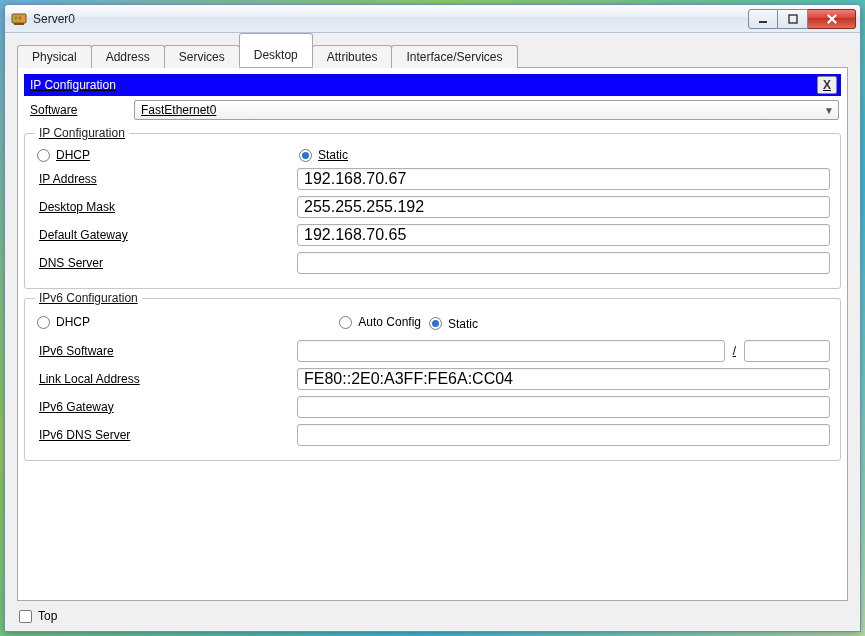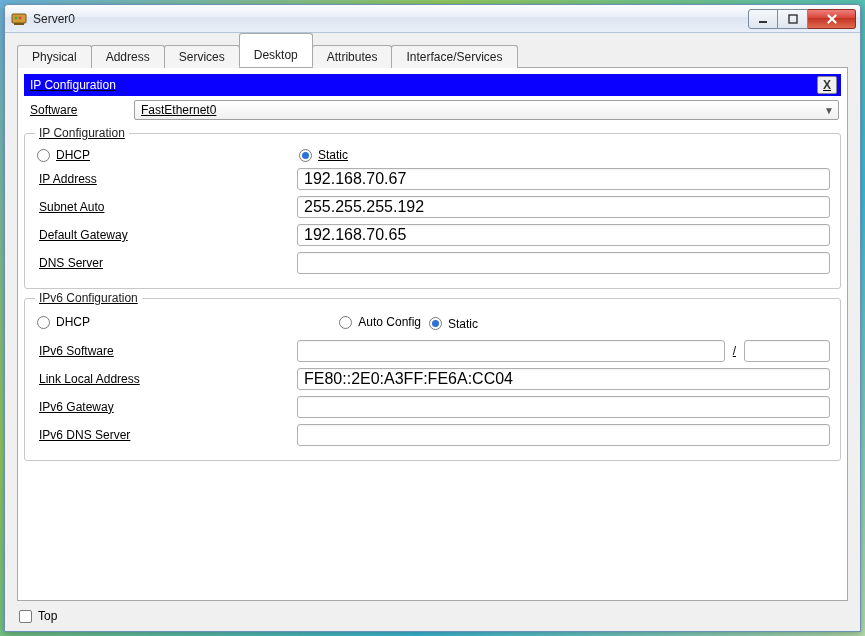--- a/index.html
+++ b/index.html
@@ -240,21 +240,21 @@
               <span class="radio checked"></span>
               <span class="radio-label">Static</span>
             </span>
           </div>
         </div>
         <div class="field-row">
           <div class="lab">IP Address</div>
           <div class="val"><input class="input" value="192.168.70.67" style=""></div>
         </div>
         <div class="field-row">
-          <div class="lab">Subnet Auto</div>
+          <div class="lab">Desktop Mask</div>
           <div class="val"><input class="input" value="255.255.255.192" style=""></div>
         </div>
         <div class="field-row">
           <div class="lab">Default Gateway</div>
           <div class="val"><input class="input" value="192.168.70.65" style=""></div>
         </div>
         <div class="field-row">
           <div class="lab">DNS Server</div>
           <div class="val"><input class="input" value="" style=""></div>
         </div>

